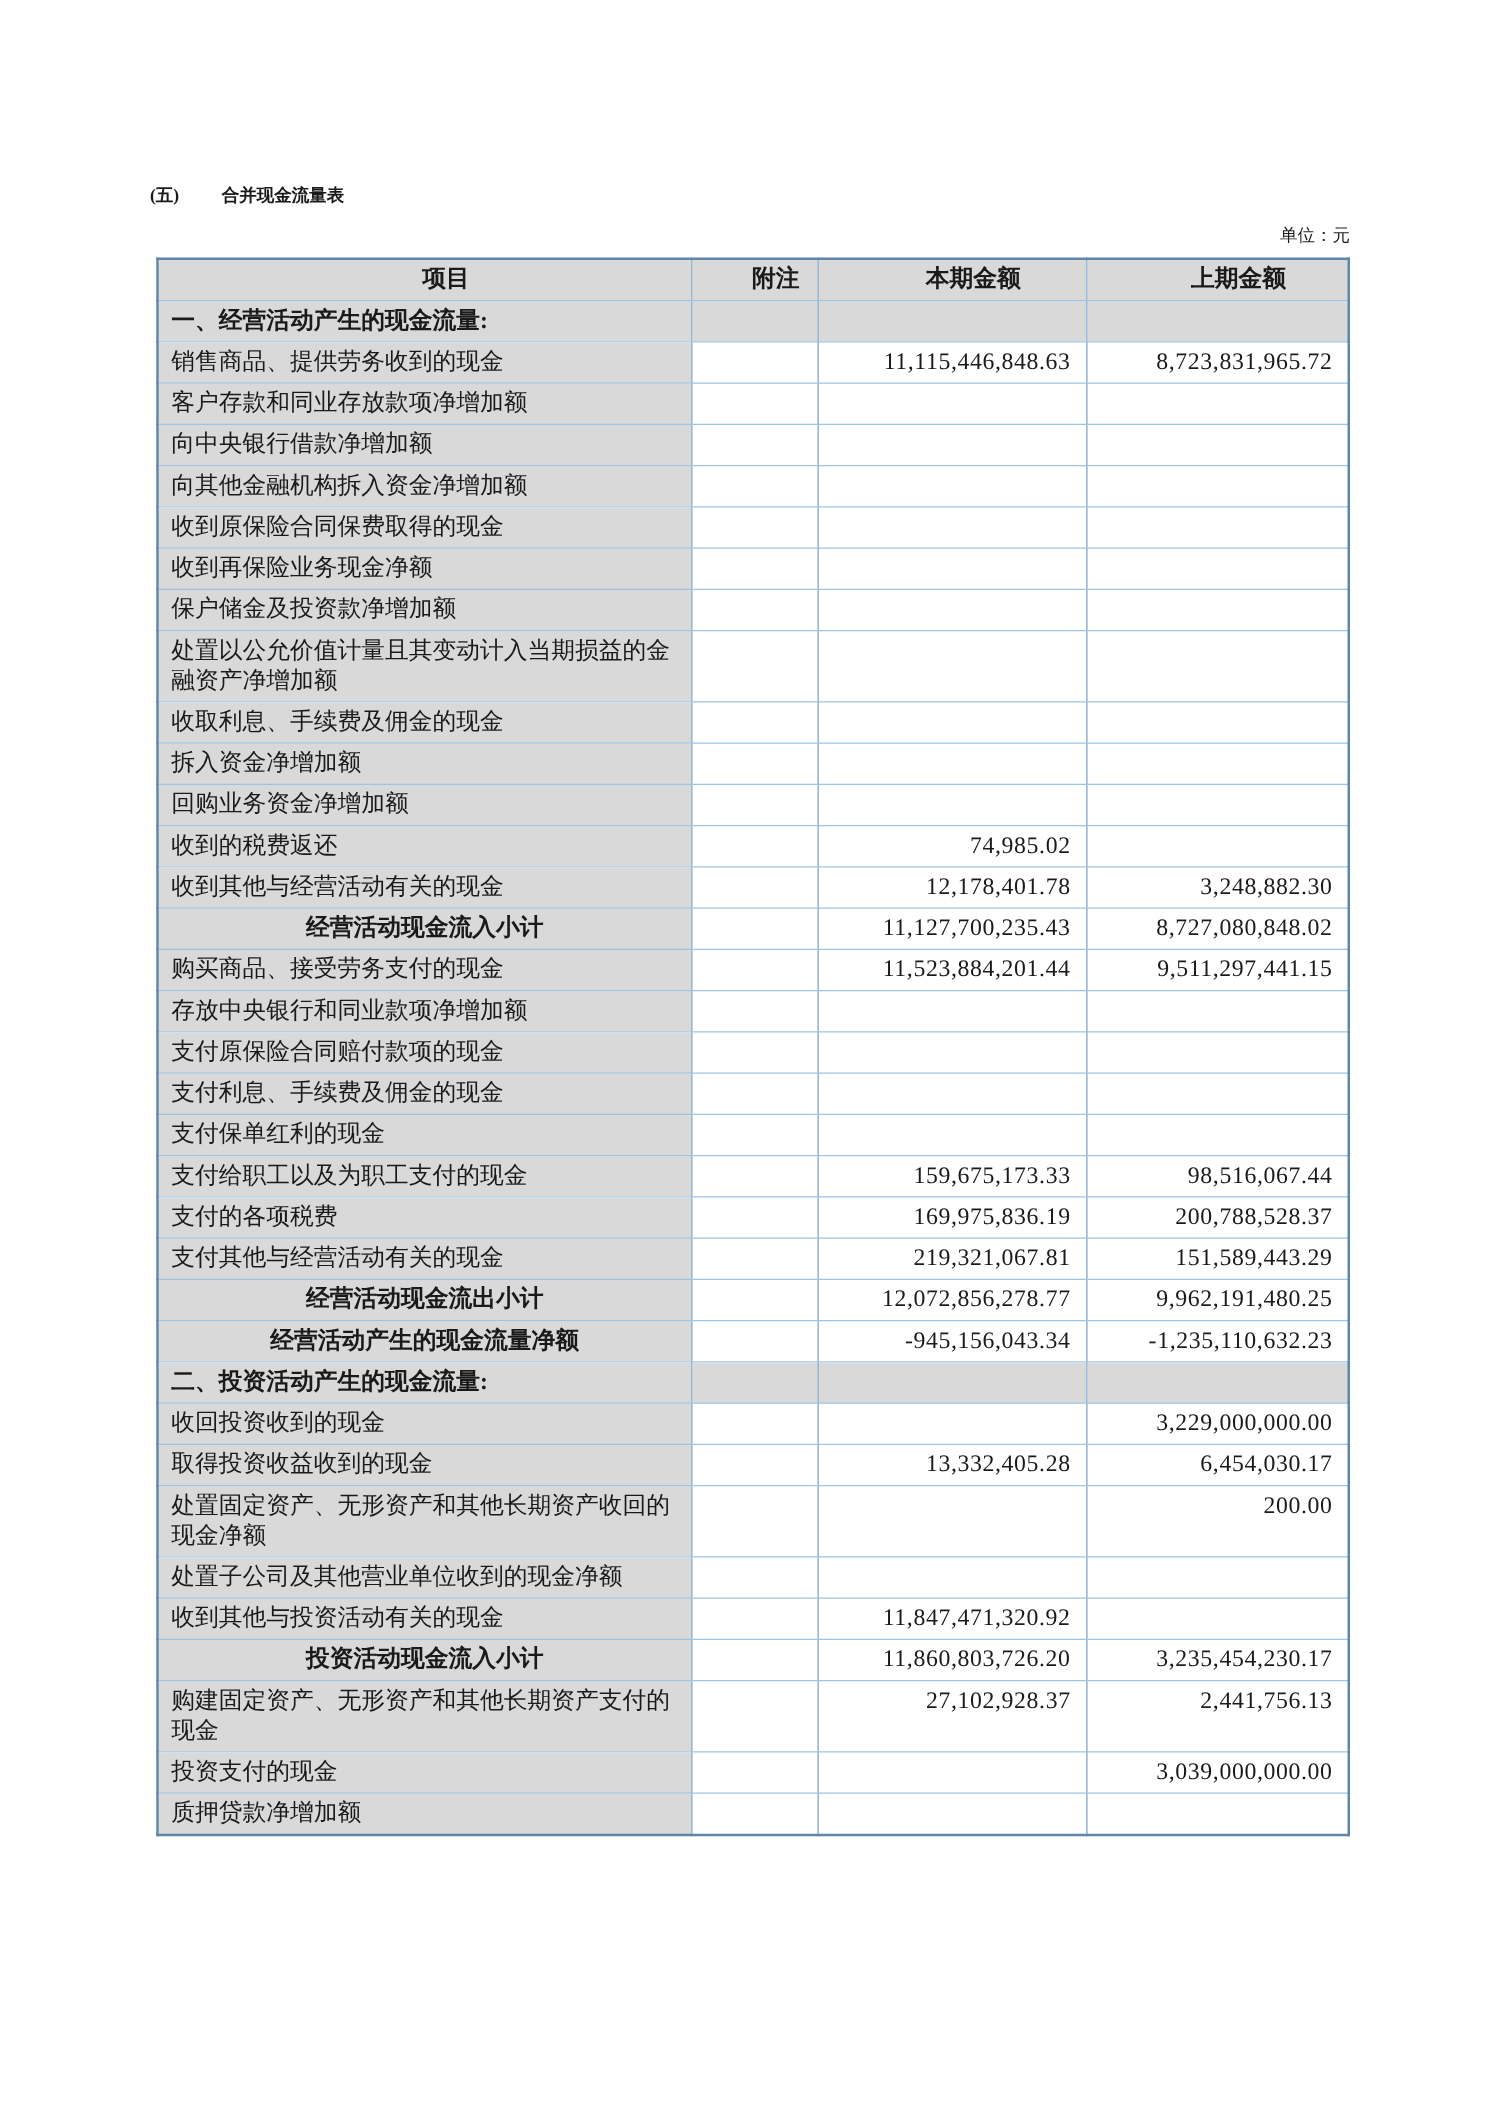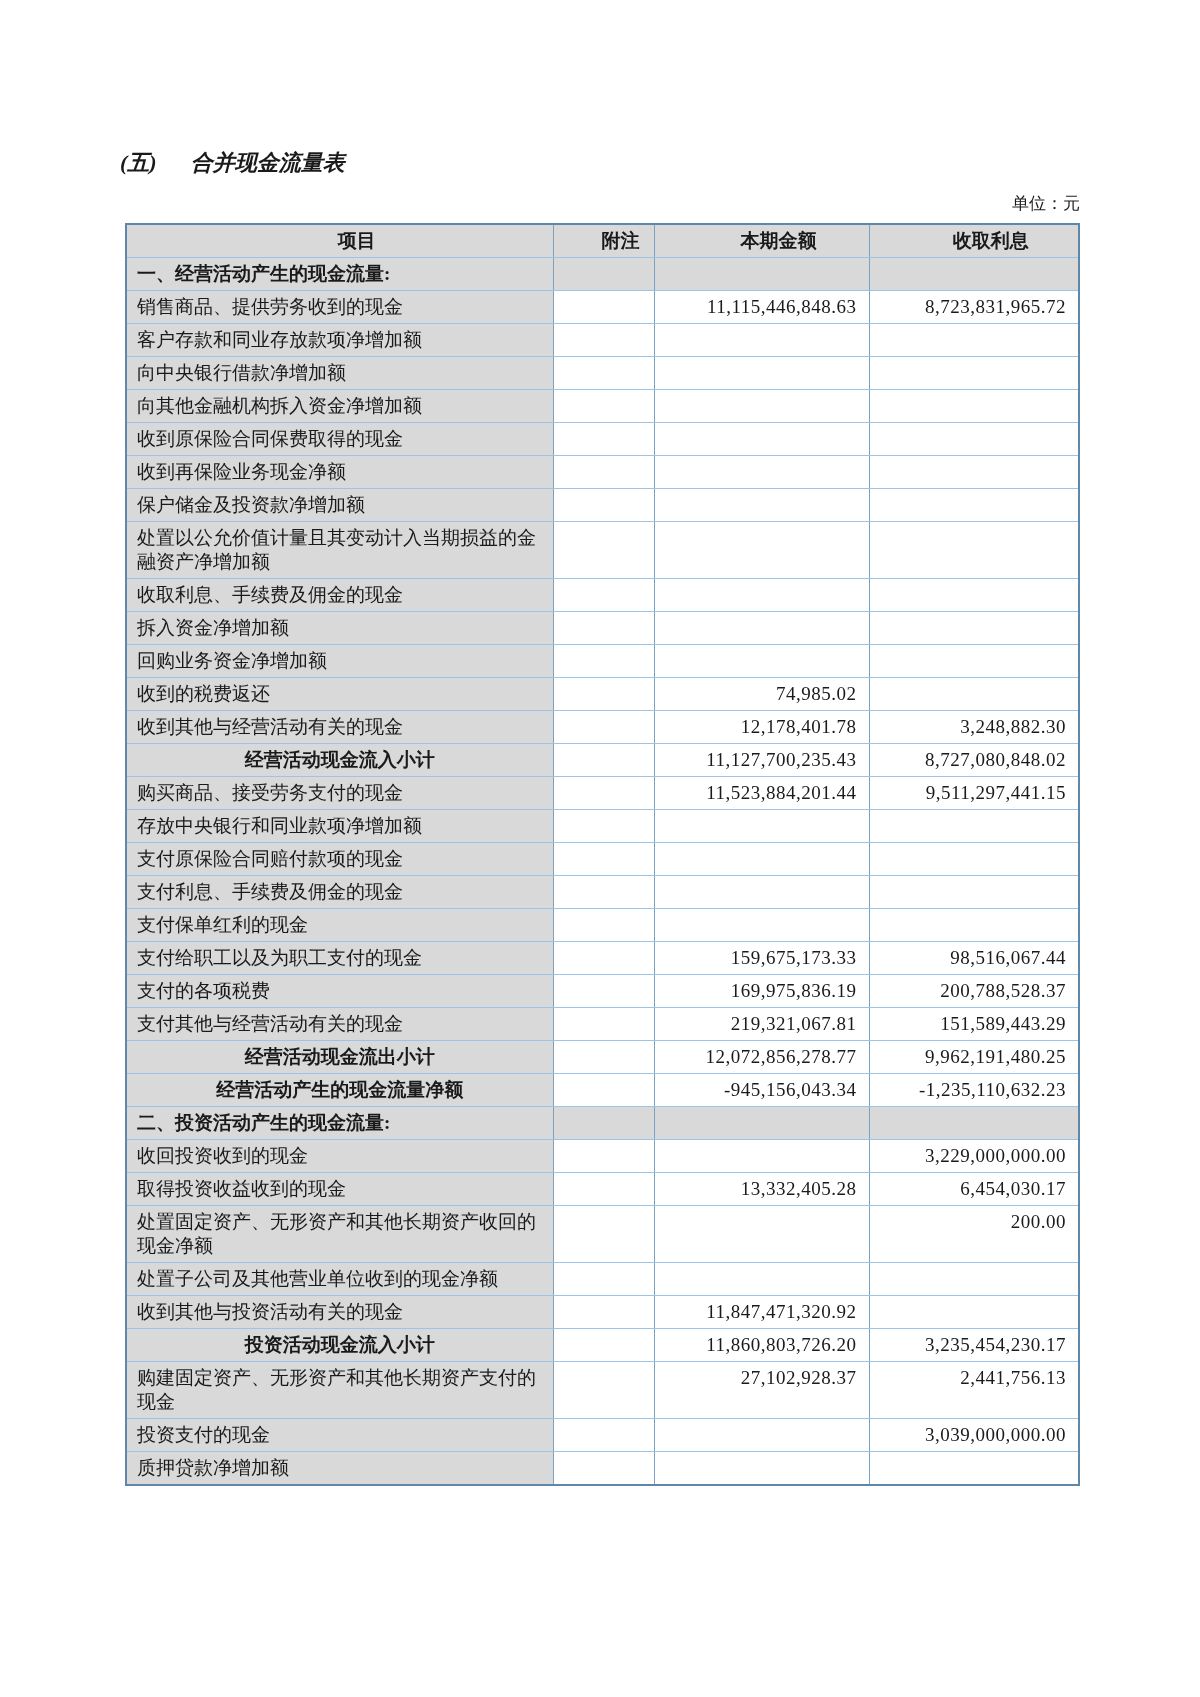--- a/index.html
+++ b/index.html
@@ -14,33 +14,32 @@
     width:1200px;
     min-height:1697px;
     background:#ffffff;
     color:var(--text);
     font-family:"Liberation Serif","DejaVu Serif",serif;
   }
   .content{
     padding:148px 120px 0 125px;
   }
   .doc-title{
-    font-size:22px;
+    font-size:14px;
     font-weight:bold;
     margin-left:-5px;
     white-space:nowrap;
-    font-style:italic;
   }
   .doc-title .sec-no{
     display:inline-block;
     margin-right:34px;
   }
   .unit-label{
     text-align:right;
-    font-size:17px;
+    font-size:14px;
     margin-top:14px;
     margin-bottom:8px;
   }
   table.cash-flow{
     border-collapse:collapse;
     table-layout:fixed;
     width:953px;
     border:2px solid var(--border-outer);
   }
   col.c-item{width:427px;}
@@ -99,21 +98,21 @@
       <col class="c-item">
         <col class="c-note">
         <col class="c-cur">
         <col class="c-prior">
     </colgroup>
     <thead>
       <tr>
         <th>项目</th>
         <th>附注</th>
         <th>本期金额</th>
-        <th>收取利息</th>
+        <th>上期金额</th>
       </tr>
     </thead>
     <tbody>
         <tr class="section">
           <td class="label">一、经营活动产生的现金流量:</td>
           <td class="note"></td>
           <td class="num"></td>
           <td class="num"></td>
         </tr>
         <tr class="item">

